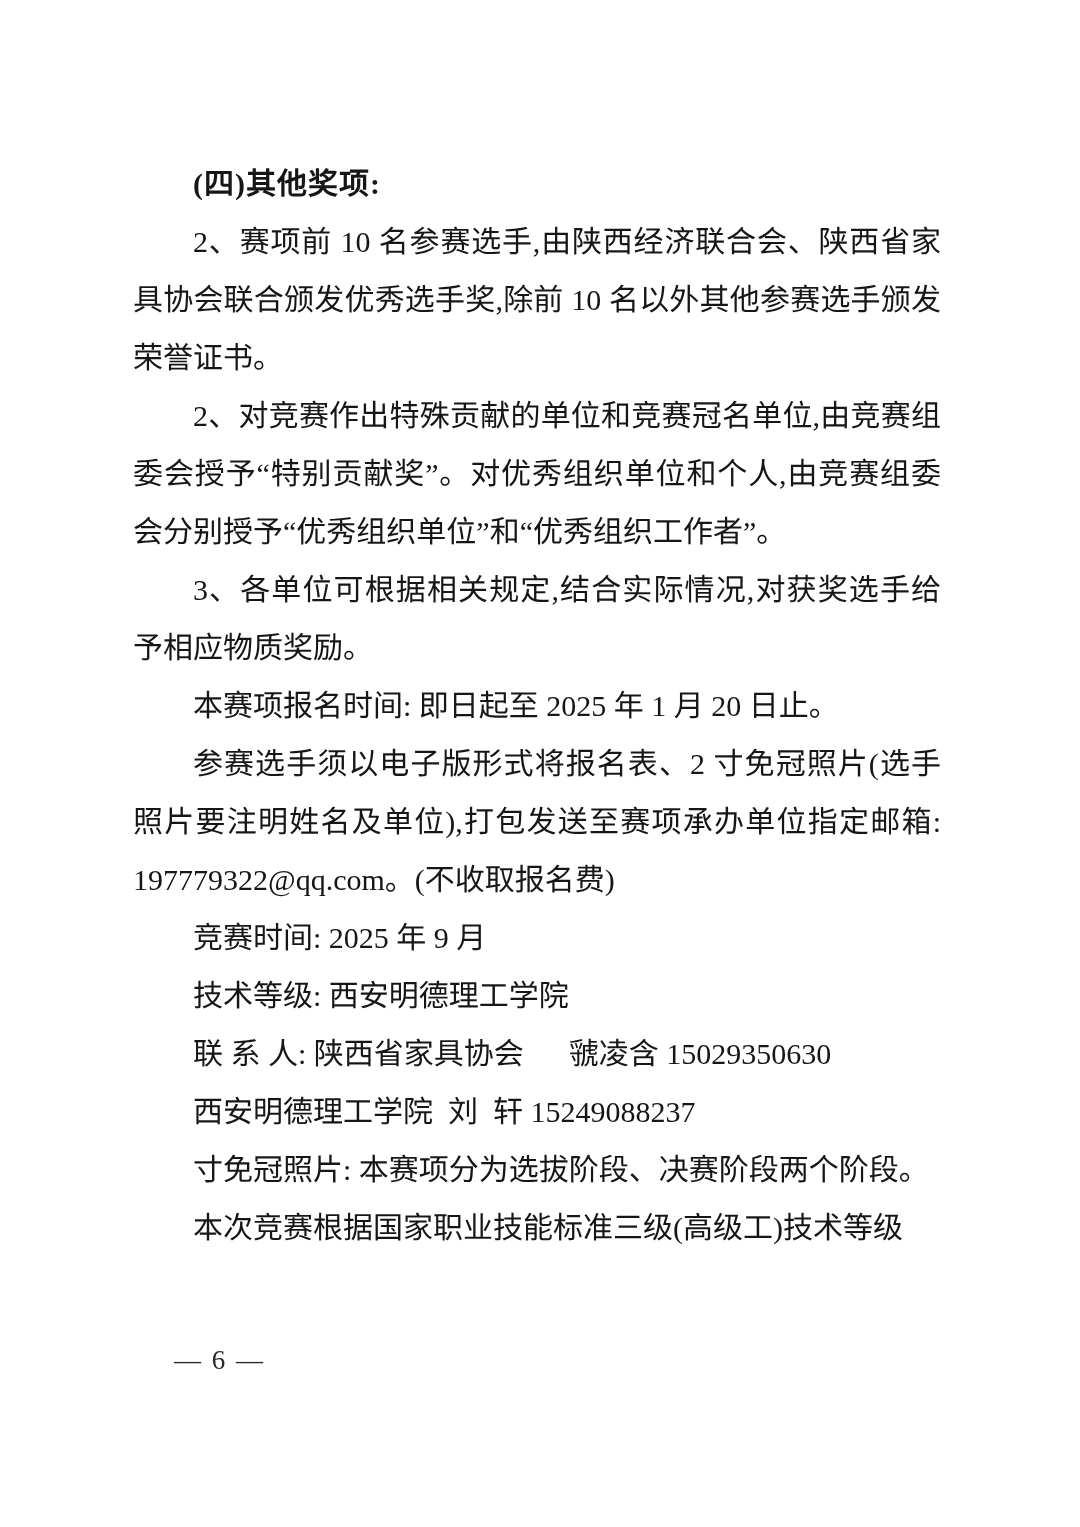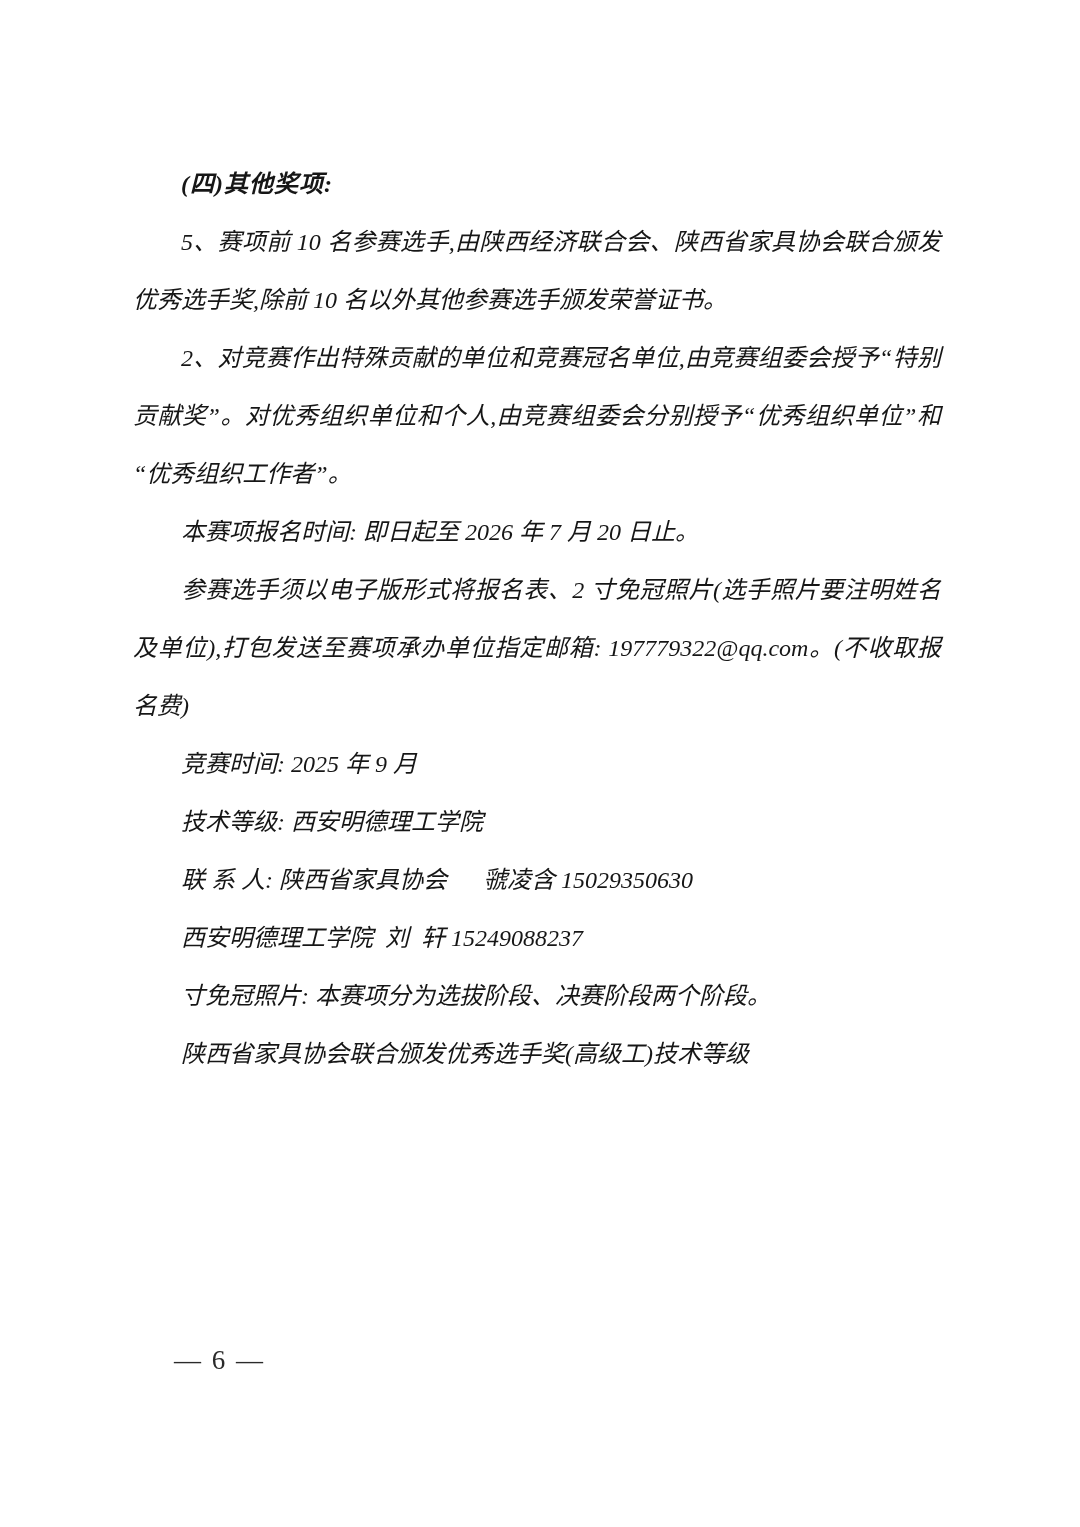--- a/index.html
+++ b/index.html
@@ -17,28 +17,27 @@
   }
   .content {
     position: absolute;
     left: 133px;
     top: 155px;
     width: 808px;
   }
   .line {
     margin: 0;
     font-family: "Liberation Serif", "DejaVu Serif", serif;
-    font-size: 24px;
+    font-size: 30px;
     line-height: 58px;
     color: #161616;
     text-indent: 2em;
     text-align: justify;
     white-space: pre-wrap;
     overflow-wrap: break-word;
-    font-style: italic;
   }
   .heading-serif {
     font-weight: bold;
     font-family: "Liberation Serif", "DejaVu Serif", serif;
     letter-spacing: 1px;
   }
   .heading-hei {
     font-weight: bold;
     font-family: "Liberation Sans", "DejaVu Sans", sans-serif;
     letter-spacing: 1px;
@@ -53,25 +52,26 @@
     color: #2a2a2a;
     letter-spacing: 2px;
   }
 </style>
 </head>
 <body>
 
 <div class="page">
   <div class="content">
     <p class="line heading-serif">(四)其他奖项:</p>
-    <p class="line">5、赛项前 10 名参赛选手,由陕西经济联合会、陕西省家具协会联合颁发优秀选手奖,除前 10 名以外其他参赛选手颁发荣誉证书。</p>
+    <p class="line">2、赛项前 10 名参赛选手,由陕西经济联合会、陕西省家具协会联合颁发优秀选手奖,除前 10 名以外其他参赛选手颁发荣誉证书。</p>
     <p class="line">2、对竞赛作出特殊贡献的单位和竞赛冠名单位,由竞赛组委会授予“特别贡献奖”。对优秀组织单位和个人,由竞赛组委会分别授予“优秀组织单位”和“优秀组织工作者”。</p>
-    <p class="line">本赛项报名时间: 即日起至 2026 年 7 月 20 日止。</p>
+    <p class="line">3、各单位可根据相关规定,结合实际情况,对获奖选手给予相应物质奖励。</p>
+    <p class="line">本赛项报名时间: 即日起至 2025 年 1 月 20 日止。</p>
     <p class="line">参赛选手须以电子版形式将报名表、2 寸免冠照片(选手照片要注明姓名及单位),打包发送至赛项承办单位指定邮箱: 197779322@qq.com。(不收取报名费)</p>
     <p class="line">竞赛时间: 2025 年 9 月</p>
     <p class="line">技术等级: 西安明德理工学院</p>
     <p class="line">联 系 人: 陕西省家具协会      虢凌含 15029350630</p>
     <p class="line">西安明德理工学院  刘  轩 15249088237</p>
     <p class="line">寸免冠照片: 本赛项分为选拔阶段、决赛阶段两个阶段。</p>
-    <p class="line">陕西省家具协会联合颁发优秀选手奖(高级工)技术等级</p>
+    <p class="line">本次竞赛根据国家职业技能标准三级(高级工)技术等级</p>
   </div>
   <div class="footer">— 6 —</div>
 </div>
 
 </body></html>

